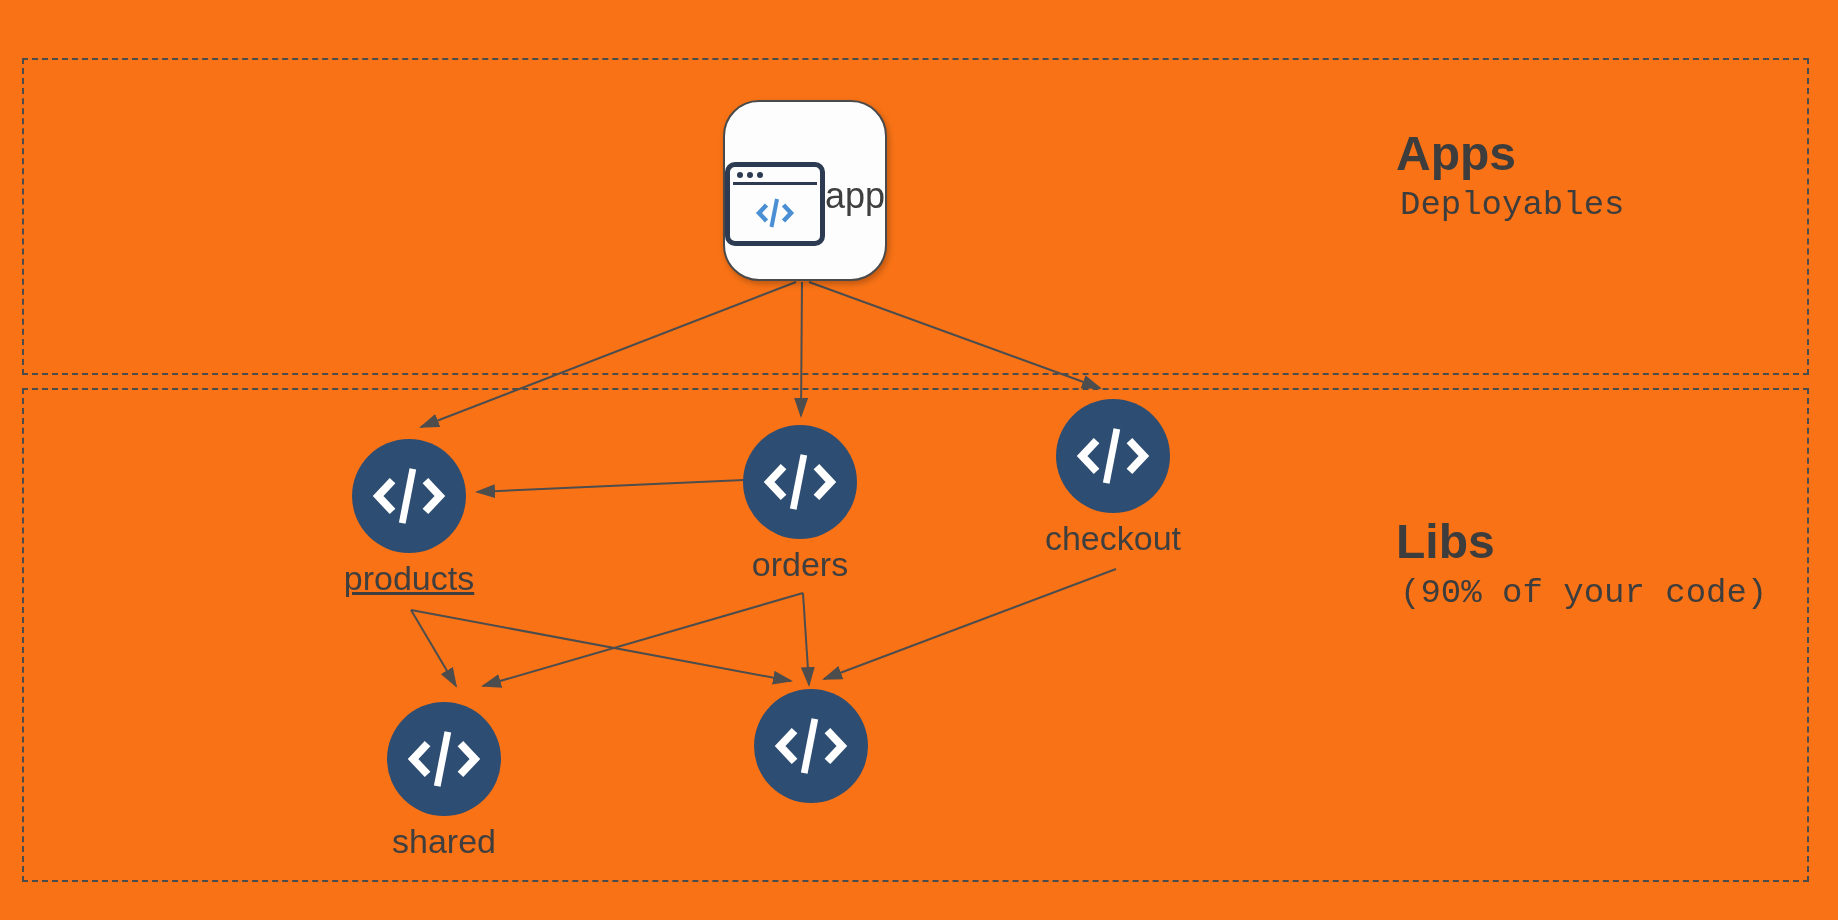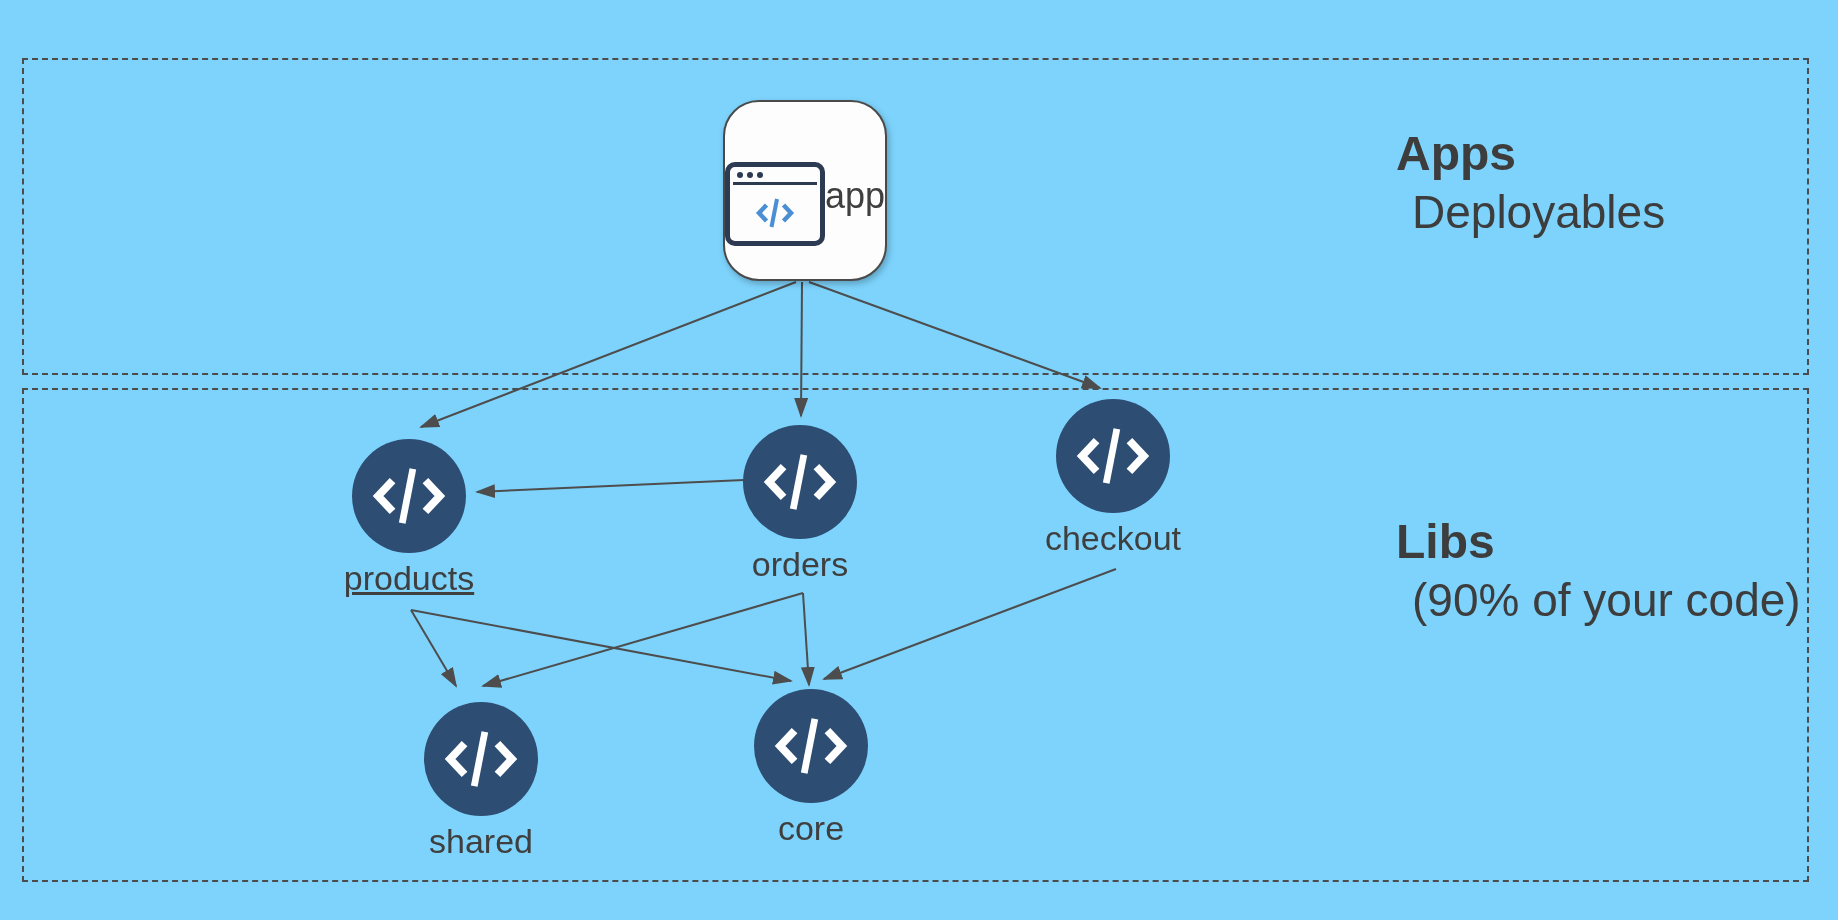--- a/index.html
+++ b/index.html
@@ -6,21 +6,21 @@
     margin: 0;
     padding: 0;
     background: #ffffff;
     font-family: "Liberation Sans", sans-serif;
   }
   #stage {
     position: relative;
     width: 1838px;
     height: 920px;
     overflow: hidden;
-    background: #7dd3fc;
+    background: #f97316;
     color: #3f3f3f;
   }
   .region-box {
     position: absolute;
     border: 2px dashed var(--line-gray, #4c4c4c);
     box-sizing: border-box;
     background: transparent;
   }
   #apps-box { left: 22px; top: 58px; width: 1787px; height: 317px; }
   #libs-box { left: 22px; top: 388px; width: 1787px; height: 494px; }
@@ -29,25 +29,26 @@
   #apps-heading { top: 126px; }
   #libs-heading { top: 514px; }
   .region-title {
     font-size: 48px;
     font-weight: 700;
     color: #3d3d3d;
     line-height: 1.15;
     margin: 0;
   }
   .region-subtitle {
-    font-size: 46px;
+    font-size: 34px;
     font-weight: 400;
     color: #3d3d3d;
     line-height: 1.2;
-    margin: 4px 0 0 16px;
+    margin: 4px 0 0 4px;
+    font-family: Liberation Mono, monospace;
   }
 
   
   #app-card {
     position: absolute;
     left: 723px;
     top: 100px;
     width: 164px;
     height: 181px;
     box-sizing: border-box;
@@ -216,21 +217,21 @@
         <svg width="74" height="58" viewBox="0 0 76 60">
           <g fill="none" stroke="#ffffff" stroke-width="8">
             <path d="M21 14 L6 30 L21 46"></path>
             <path d="M42 2 L31 58" stroke-width="7"></path>
             <path d="M55 14 L70 30 L55 46"></path>
           </g>
         </svg>
       </div>
       <div class="node-label">orders</div>
     </div>
-    <div class="lib-node" style="left: 381px; top: 702px; text-align: center;">
+    <div class="lib-node" style="left: 344px; top: 702px; text-align: center;">
       <div class="node-circle">
         <svg width="74" height="58" viewBox="0 0 76 60">
           <g fill="none" stroke="#ffffff" stroke-width="8">
             <path d="M21 14 L6 30 L21 46"></path>
             <path d="M42 2 L31 58" stroke-width="7"></path>
             <path d="M55 14 L70 30 L55 46"></path>
           </g>
         </svg>
       </div>
       <div class="node-label">shared</div>
@@ -238,15 +239,14 @@
     <div class="lib-node" style="left: 711px; top: 689px;">
       <div class="node-circle">
         <svg width="74" height="58" viewBox="0 0 76 60">
           <g fill="none" stroke="#ffffff" stroke-width="8">
             <path d="M21 14 L6 30 L21 46"></path>
             <path d="M42 2 L31 58" stroke-width="7"></path>
             <path d="M55 14 L70 30 L55 46"></path>
           </g>
         </svg>
       </div>
-      <div class="node-label">core</div>
     </div>
   </div>
 
 </body></html>

